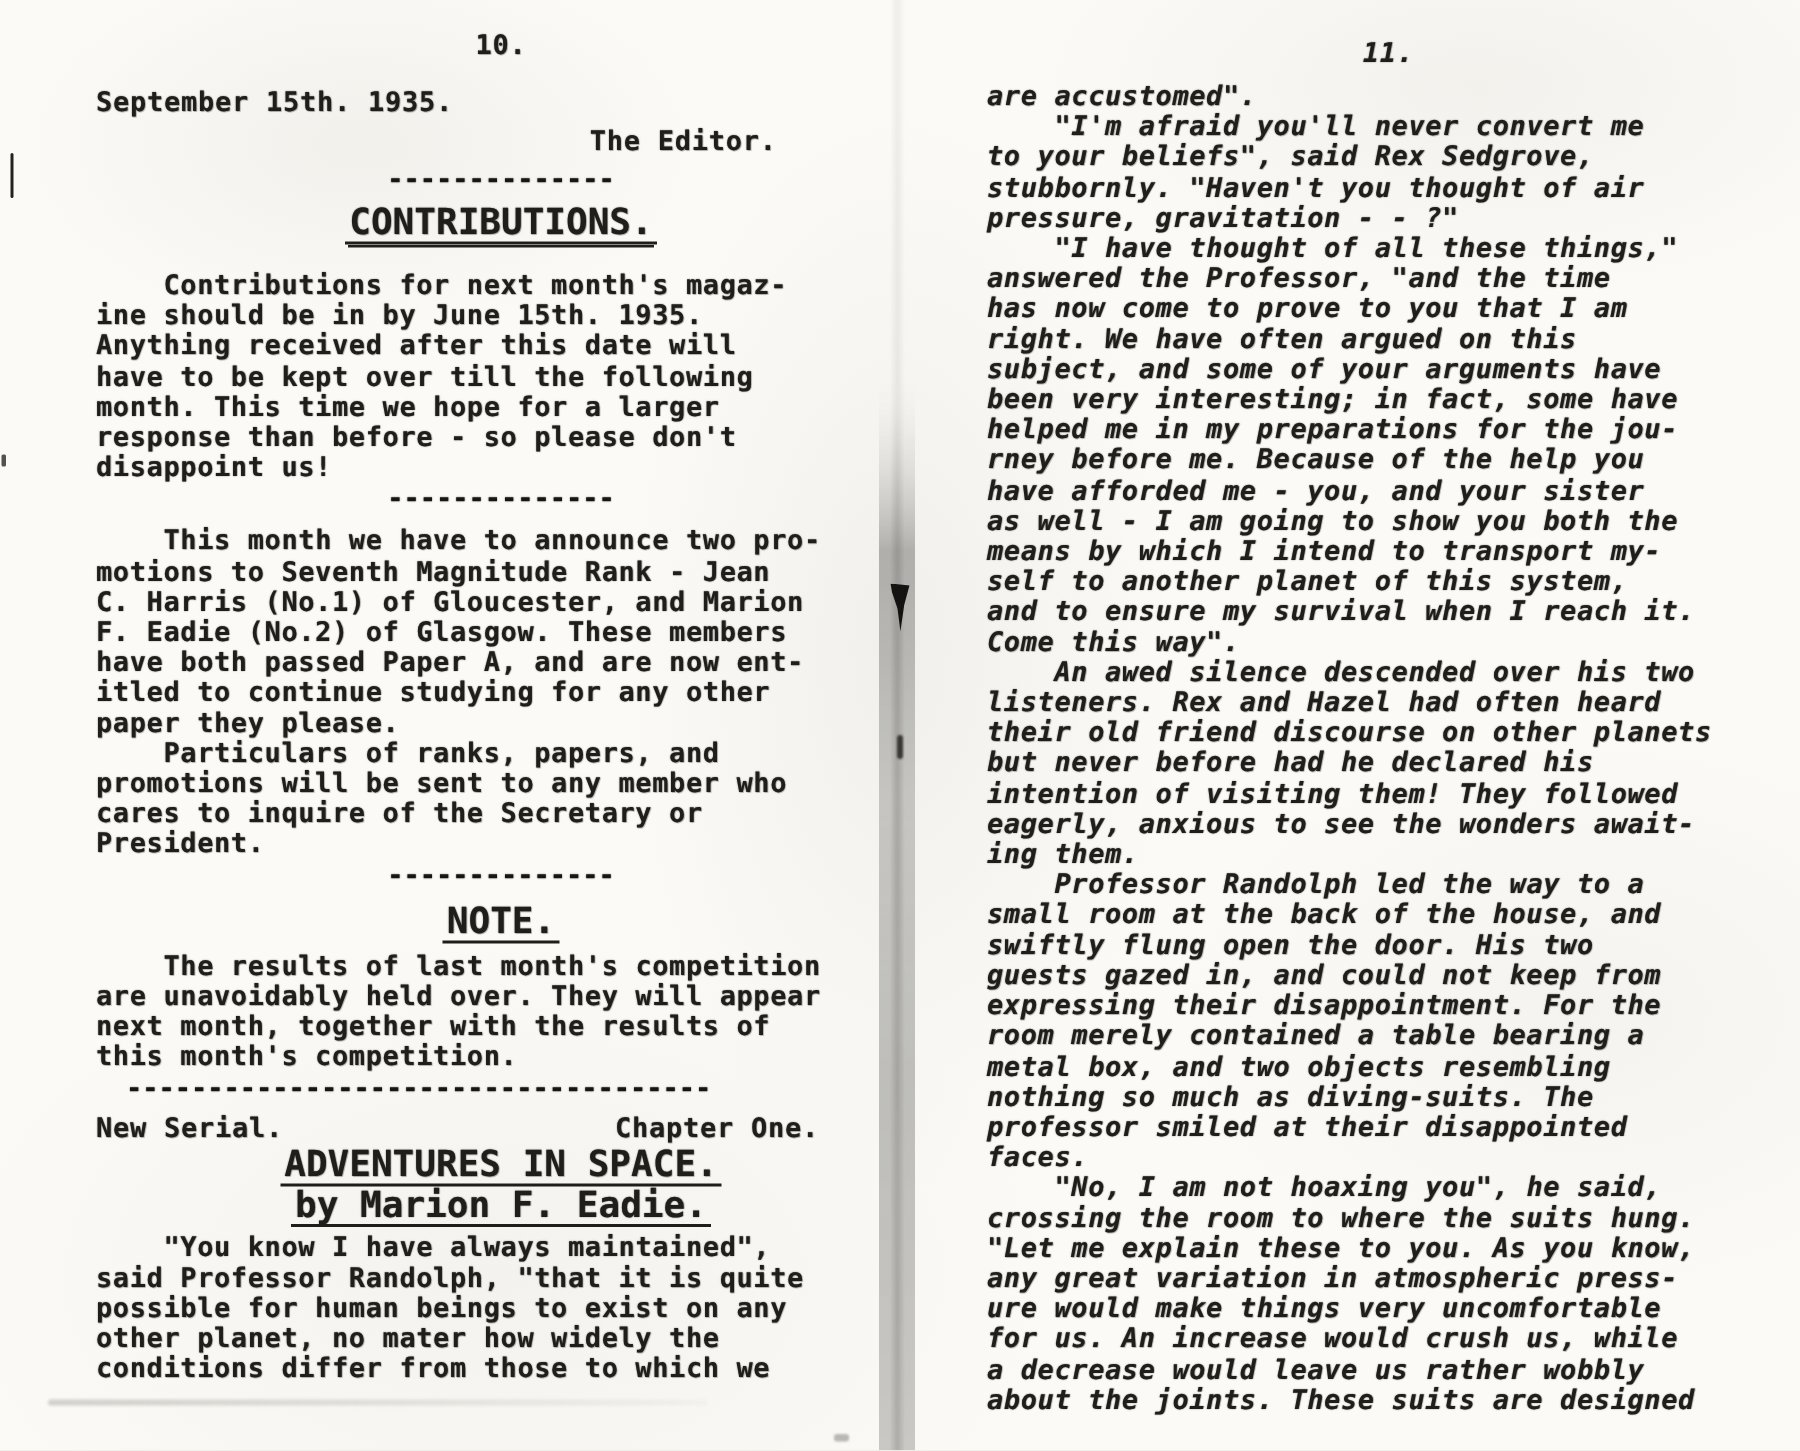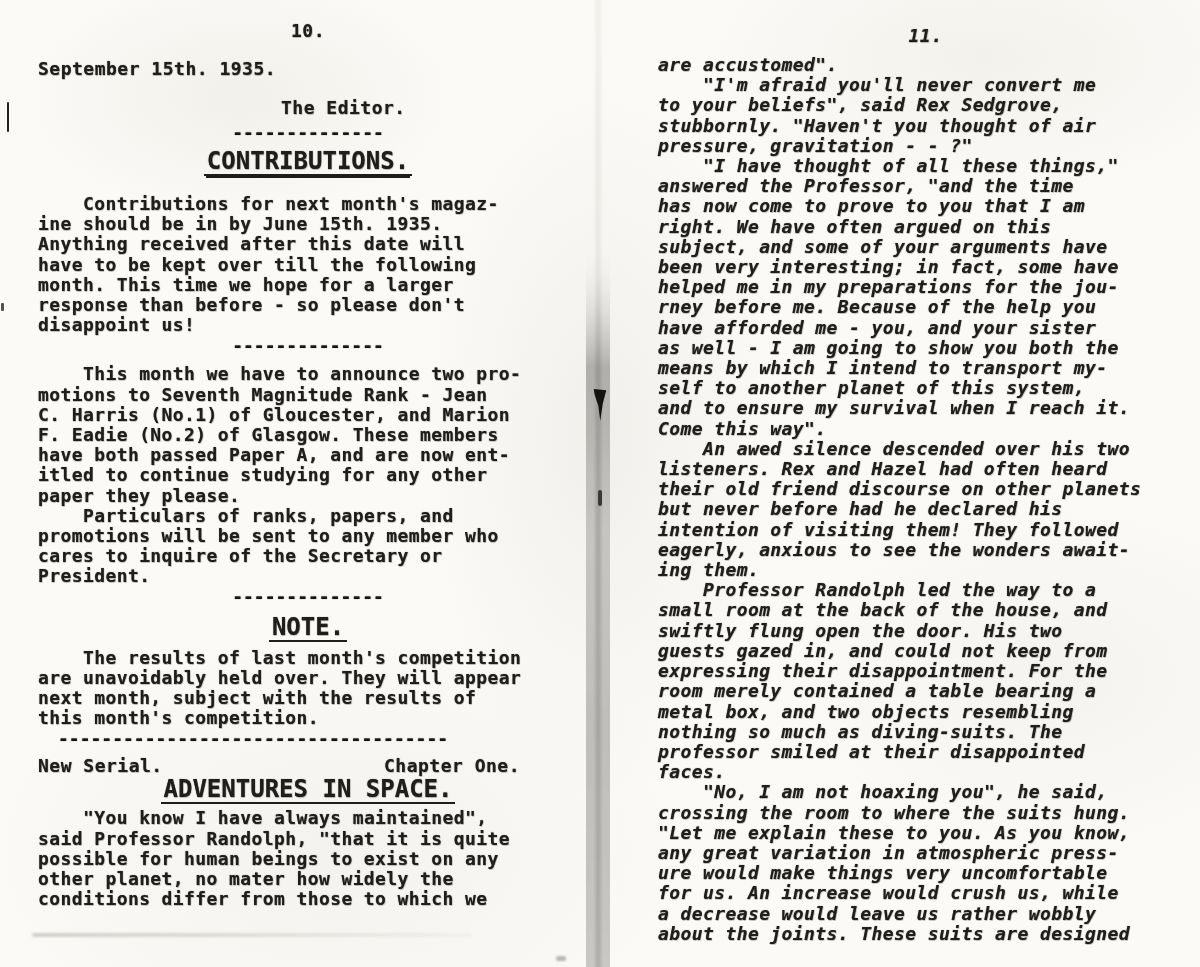--- a/index.html
+++ b/index.html
@@ -13,21 +13,21 @@
       radial-gradient(ellipse 320px 180px at 20% 10%, rgba(158,152,140,0.10), transparent 70%),
       radial-gradient(ellipse 260px 520px at 50% 45%, rgba(150,148,140,0.10), transparent 70%),
       radial-gradient(ellipse 420px 200px at 82% 6%, rgba(158,152,140,0.09), transparent 70%),
       radial-gradient(ellipse 520px 320px at 28% 88%, rgba(158,152,145,0.08), transparent 72%),
       radial-gradient(ellipse 380px 260px at 88% 70%, rgba(158,152,145,0.07), transparent 72%);
     font-family: "DejaVu Sans Mono", "Liberation Mono", monospace;
     font-weight: bold;
     color: #201e1b;
   }
   .page { position: absolute; }
-  .page-left  { left: 38px;  top: 14px; width: 540px; }
+  .page-left  { left: 64px;  top: 14px; width: 540px; }
   .page-right { left: 658px; top: 16px; width: 535px; }
 
   .line { line-height: 21px; font-size: 18px; letter-spacing: 0.5px;
           text-shadow: 0 0 1px rgba(30,28,24,0.65), 0.6px 0.6px 0 rgba(30,28,24,0.22); }
   .body-text {
     white-space: pre-wrap;
     font-size: 18px;
     line-height: 20.2px;
     letter-spacing: 0.4px;
     text-shadow: 0 0 1px rgba(30,28,24,0.62), 0.6px 0.6px 0 rgba(30,28,24,0.20);
@@ -46,21 +46,21 @@
   .rule.long { text-align: left; padding-left: 20px; }
   .hwrap { text-align: center; line-height: 24px; font-size: 24px;
            text-shadow: 0 0 1px rgba(30,28,24,0.65), 0.6px 0.6px 0 rgba(30,28,24,0.22); }
   .heading { display: inline-block; border-bottom: 2px solid currentColor; padding: 0 3px 1px; }
   .heading.dbl { box-shadow: 0 4px 0 -2px currentColor; }
   .serial-row { display: flex; line-height: 21px; font-size: 18px; letter-spacing: 0.5px;
                 text-shadow: 0 0 1px rgba(30,28,24,0.65), 0.6px 0.6px 0 rgba(30,28,24,0.22); text-align: right; }
   .serial-row .chapter { margin-left: auto; margin-right: 58px; }
 
   
-  .m6  { margin-top: 6px; }  .m17 { margin-top: 17px; } .m5  { margin-top: 18px; }
+  .m6  { margin-top: 6px; }  .m17 { margin-top: 17px; } .m5  { margin-top: 5px; text-align: center; }
   .m7  { margin-top: 7px; }  .m8  { margin-top: 8px; }  .m18 { margin-top: 18px; }
   .m3  { margin-top: 3px; }  .m10 { margin-top: 10px; } .m2  { margin-top: 2px; }
   .m1  { margin-top: 1px; }  .m0  { margin-top: 0; }    .m4  { margin-top: 4px; }
   .m9  { margin-top: 9px; font-style: italic; }
 
   
   .fold-crease {
     position: absolute; left: 586px; top: 0; width: 24px; height: 967px;
     background:
       linear-gradient(to bottom, rgba(0,0,0,0) 0%, rgba(0,0,0,0) 26%, rgba(0,0,0,0.5) 38%,
@@ -131,29 +131,32 @@
     Particulars of ranks, papers, and
 promotions will be sent to any member who
 cares to inquire of the Secretary or
 President.</div>
     <div class="rule m2">--------------</div>
     <div class="hwrap m10">
       <span class="heading">NOTE.</span>
     </div>
     <div class="body-text m6">    The results of last month's competition
 are unavoidably held over. They will appear
-next month, subject with the results of
+next month, together with the results of
 this month's competition.</div>
     <div class="rule long m3">------------------------------------</div>
     <div class="serial-row m8">
       <span>New Serial.</span>
       <span class="chapter">Chapter One.</span>
     </div>
     <div class="hwrap m1">
       <span class="heading">ADVENTURES IN SPACE.</span>
+    </div>
+    <div class="hwrap m0">
+      <span class="heading">by Marion F. Eadie.</span>
     </div>
     <div class="body-text m4">    "You know I have always maintained",
 said Professor Randolph, "that it is quite
 possible for human beings to exist on any
 other planet, no mater how widely the
 conditions differ from those to which we</div>
   </div>
 
   <div class="page page-right">
     <div class="line pagenum m9">11.</div>

